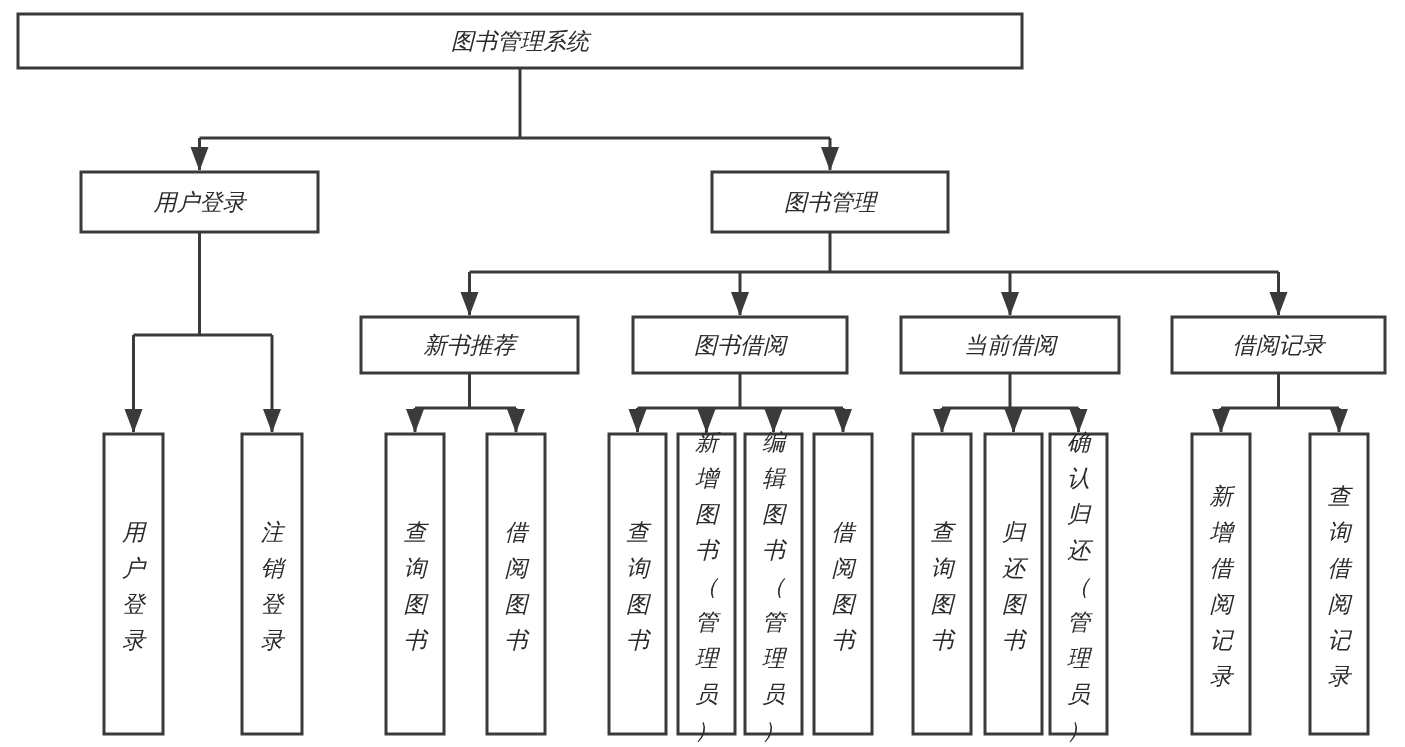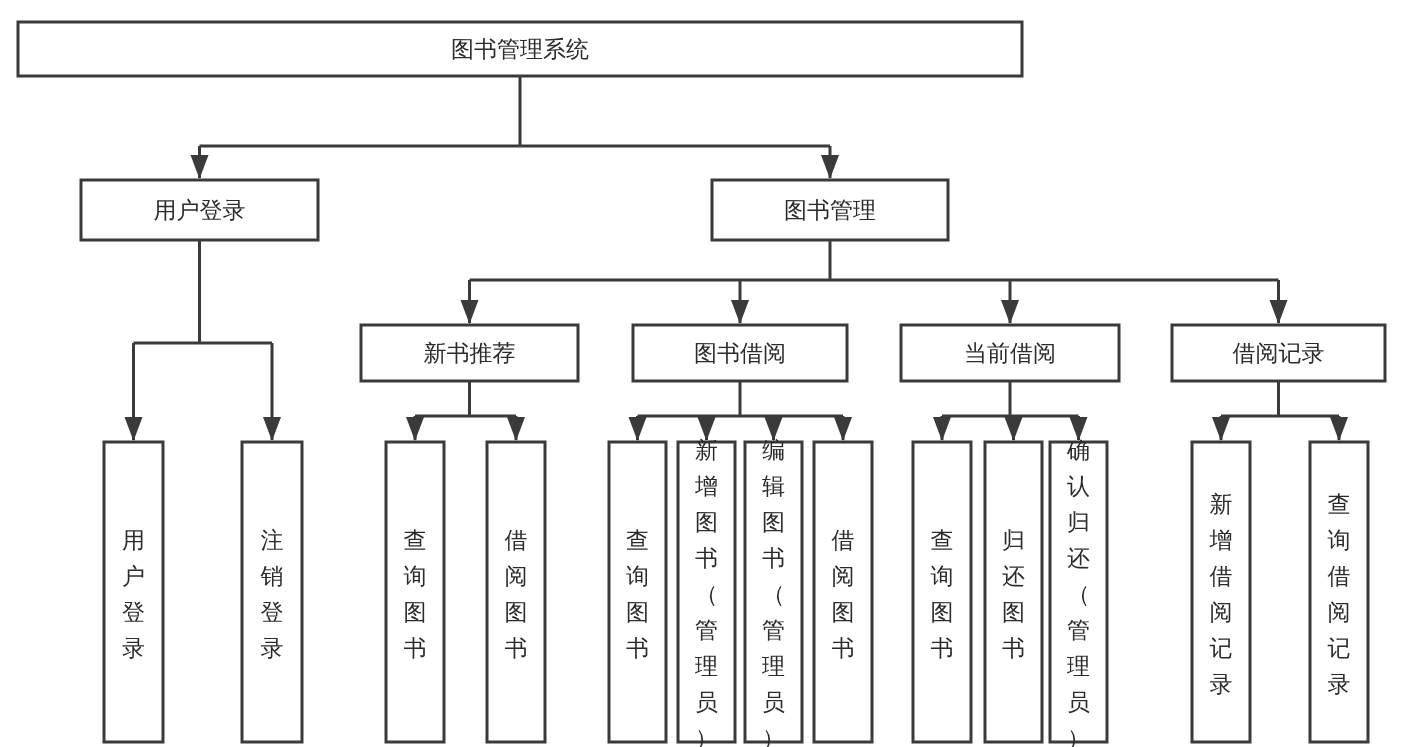--- a/index.html
+++ b/index.html
@@ -10,23 +10,24 @@
   body {
     width: 1405px;
     height: 747px;
     position: relative;
     font-family: "DejaVu Sans", "Liberation Sans", sans-serif;
     overflow: hidden;
   }
   #diagram-root {
     position: absolute;
     left: 0;
-    top: 8px;
+    top: 0;
     width: 1405px;
     height: 543px;
+    font-style: italic;
   }
   svg {
     display: block;
   }
   .node-box {
     fill: #ffffff;
     stroke: #3a3a3a;
     stroke-width: 3;
   }
   .connector {

